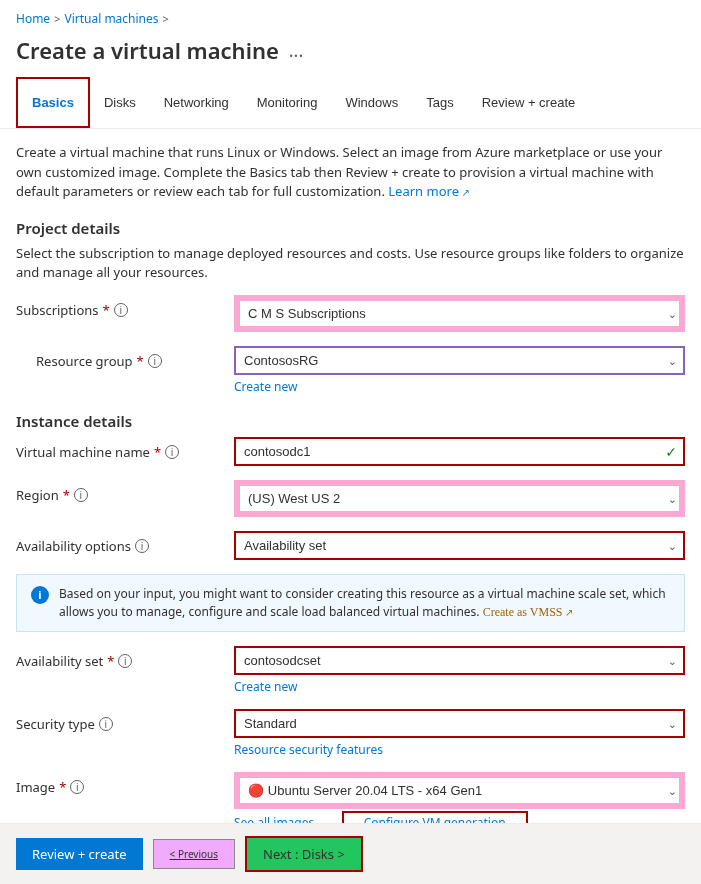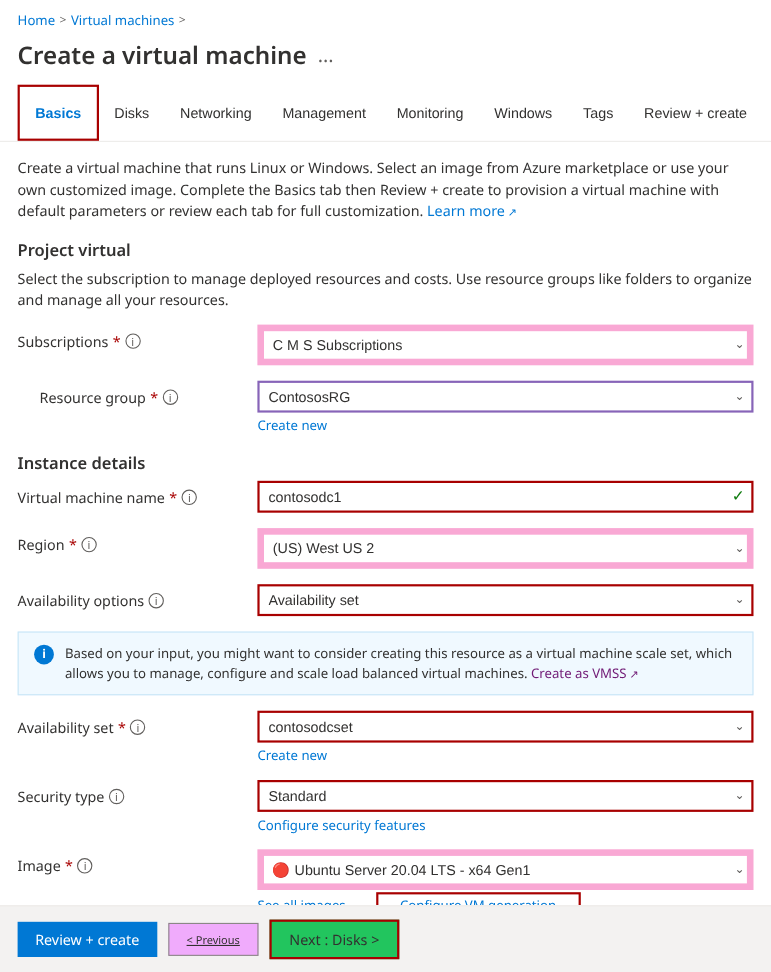--- a/index.html
+++ b/index.html
@@ -205,22 +205,23 @@
       font-weight: bold;
       flex-shrink: 0;
       margin-top: 1px;
     }
     .info-banner p {
       font-size: 12px;
       color: #323130;
       line-height: 1.5;
     }
     .info-banner a {
-      color: #701a75;
+      color: #a16207;
       text-decoration: none;
+      font-family: Liberation Serif, serif;
     }
     .info-banner a::after { content: ' ↗'; font-size: 10px; }
     .configure-link {
       color: #0078d4;
       text-decoration: none;
       font-size: 12px;
       margin-top: 3px;
       display: inline-block;
     }
     .image-row .select-wrapper select {
@@ -306,35 +307,34 @@
 
 <div class="page-title">
   <h1>Create a virtual machine</h1>
   <span class="dots">...</span>
 </div>
 
 <div class="tabs">
   <button class="tab active">Basics</button>
   <button class="tab">Disks</button>
   <button class="tab">Networking</button>
-  <button class="tab">Management</button>
   <button class="tab">Monitoring</button>
   <button class="tab">Windows</button>
   <button class="tab">Tags</button>
   <button class="tab">Review + create</button>
 </div>
 
 <div class="content">
 
   <p class="description">
     <span>Create a virtual machine that runs Linux or Windows. Select an image from Azure marketplace or use your own customized image. Complete the Basics tab then Review + create to provision a virtual machine with default parameters or review each tab for full customization.</span>
     <a href="#" class="learn-more">Learn more</a>
   </p>
 
-  <div class="section-title">Project virtual</div>
+  <div class="section-title">Project details</div>
   <p class="section-desc">Select the subscription to manage deployed resources and costs. Use resource groups like folders to organize and manage all your resources.</p>
 
   <div class="form-row">
     <div class="form-label">
       <span>Subscriptions</span>
       <span class="required">*</span>
       <span class="info-icon">i</span>
     </div>
     <div class="form-control-wrap">
       <div class="select-wrapper">
@@ -440,21 +440,21 @@
       <span>Security type</span>
       <span class="info-icon">i</span>
     </div>
     <div class="form-control-wrap">
       <div class="select-wrapper boxed">
         <select>
           <option>Standard</option>
         </select>
         <span class="chevron">⌄</span>
       </div>
-      <a href="#" class="configure-link">Configure security features</a>
+      <a href="#" class="configure-link">Resource security features</a>
     </div>
   </div>
 
   <div class="form-row image-row">
     <div class="form-label">
       <span>Image</span>
       <span class="required">*</span>
       <span class="info-icon">i</span>
     </div>
     <div class="form-control-wrap">

